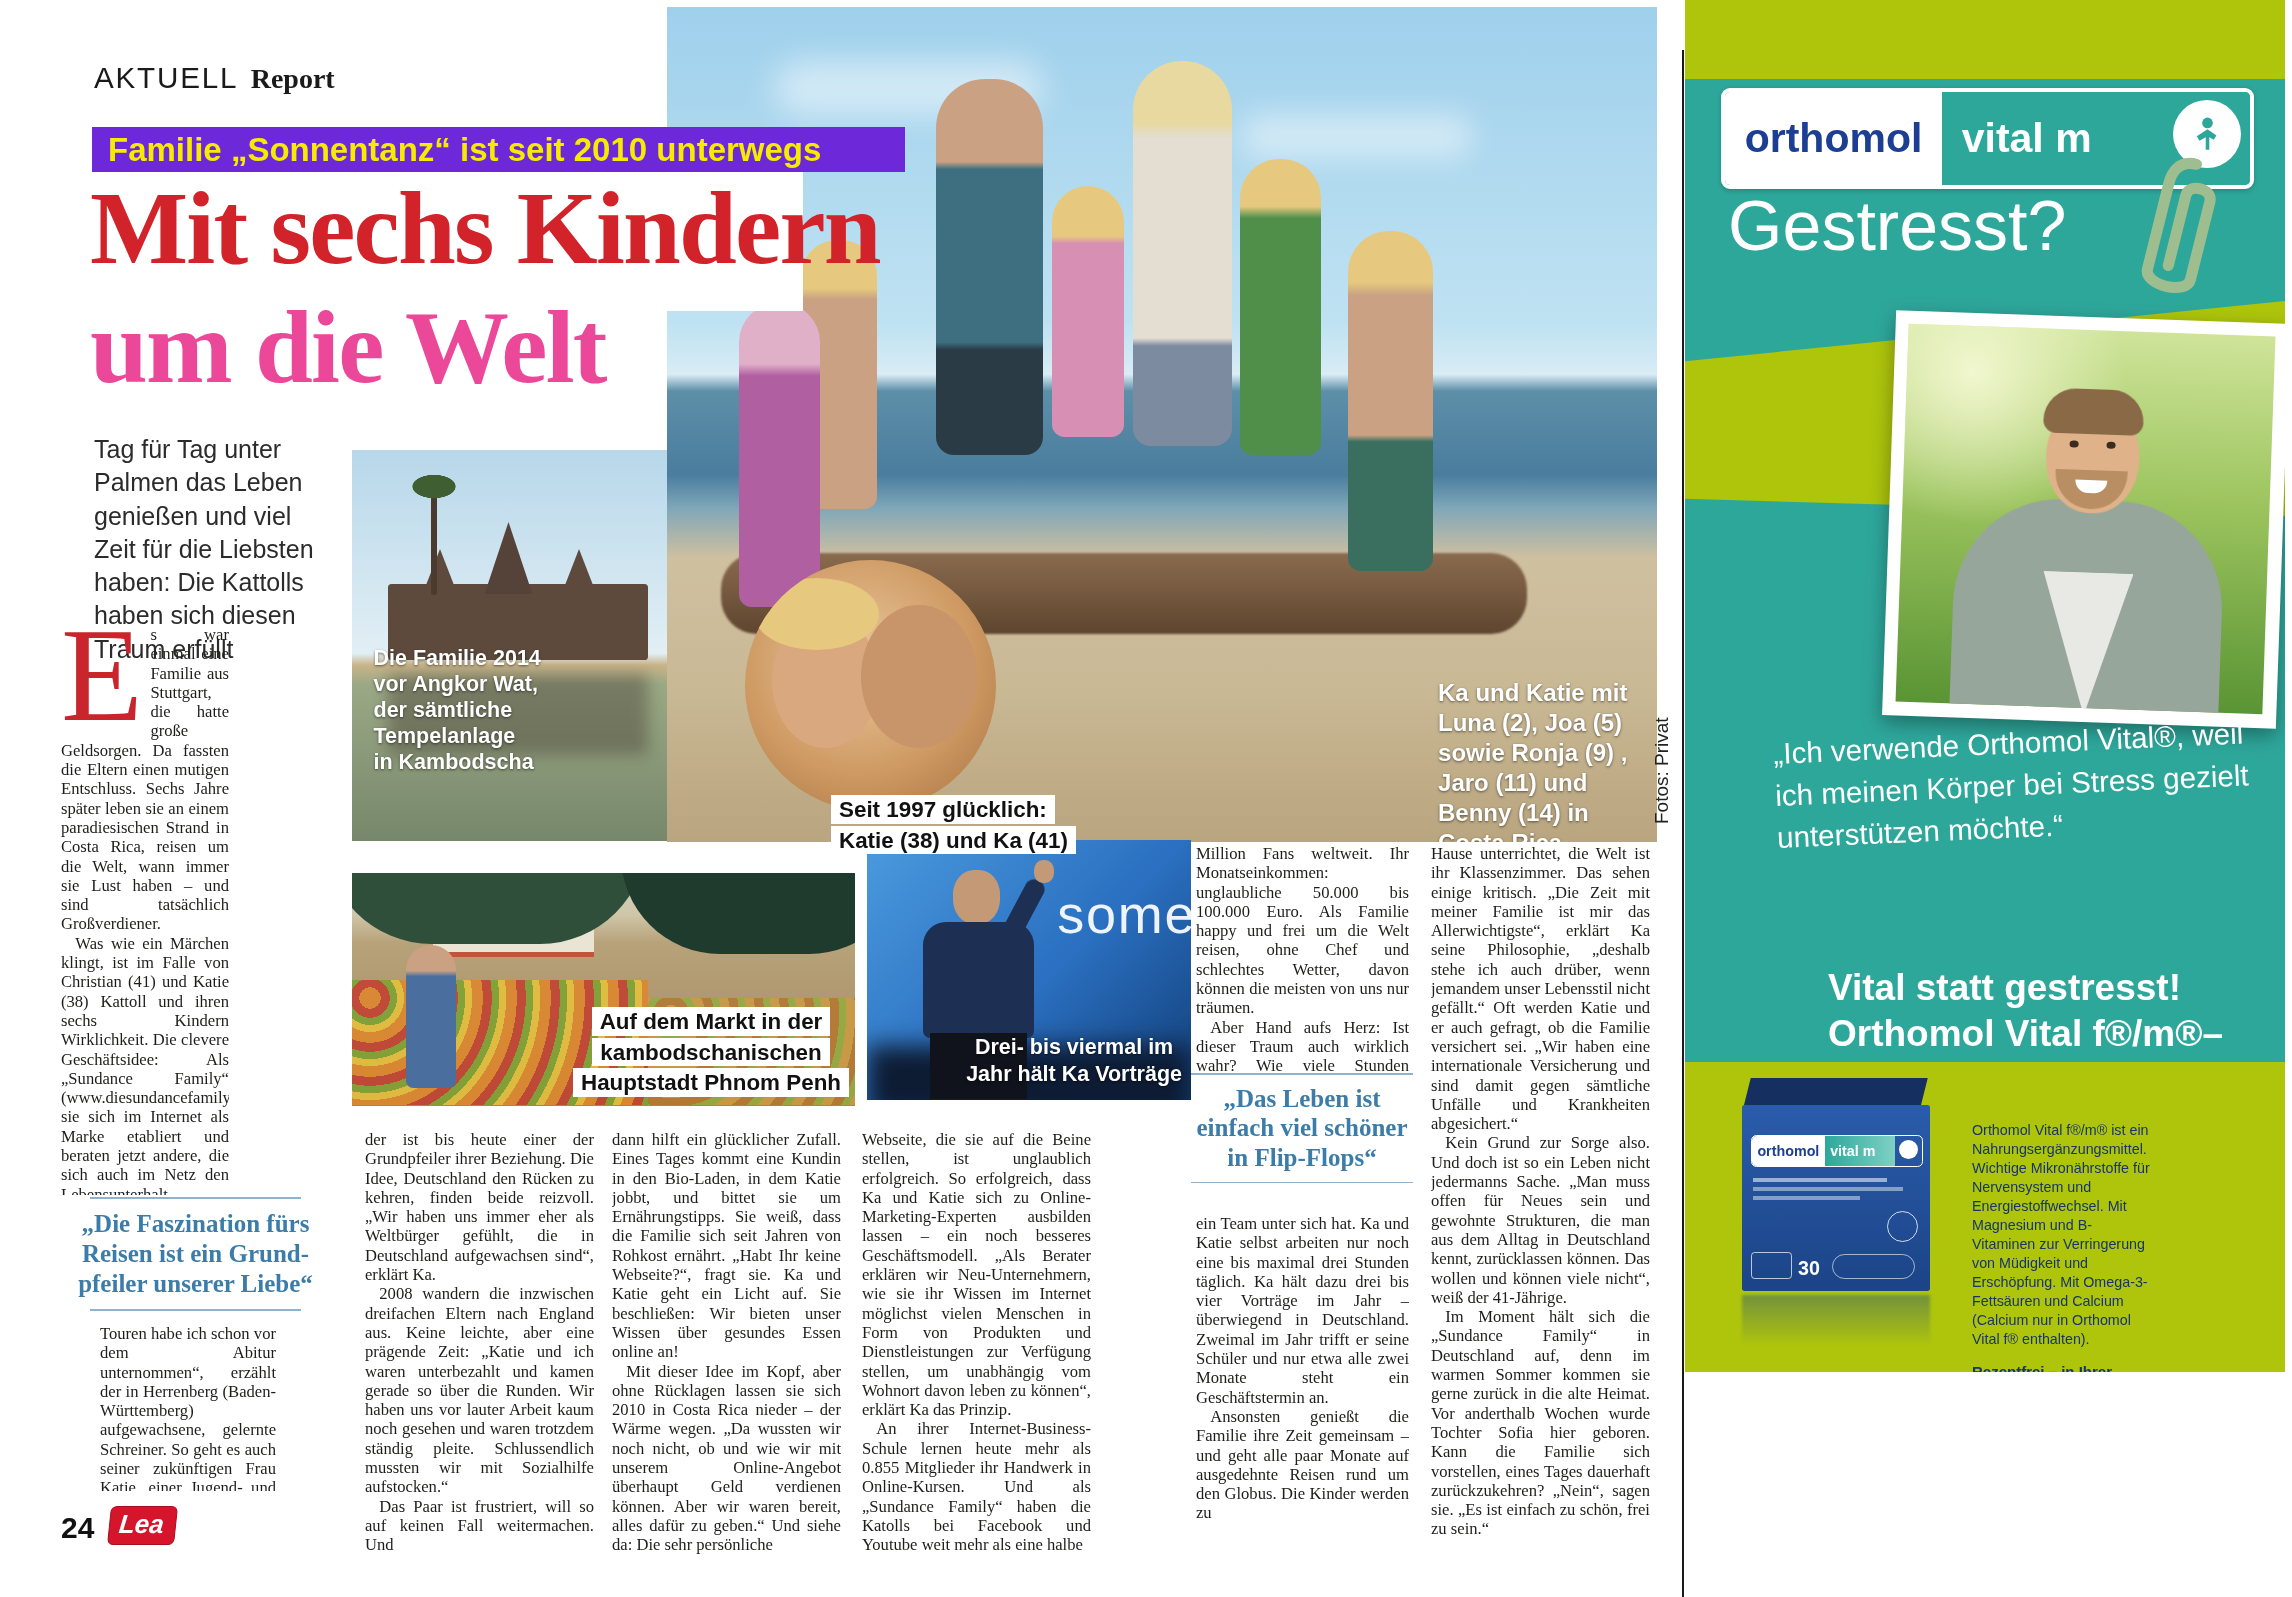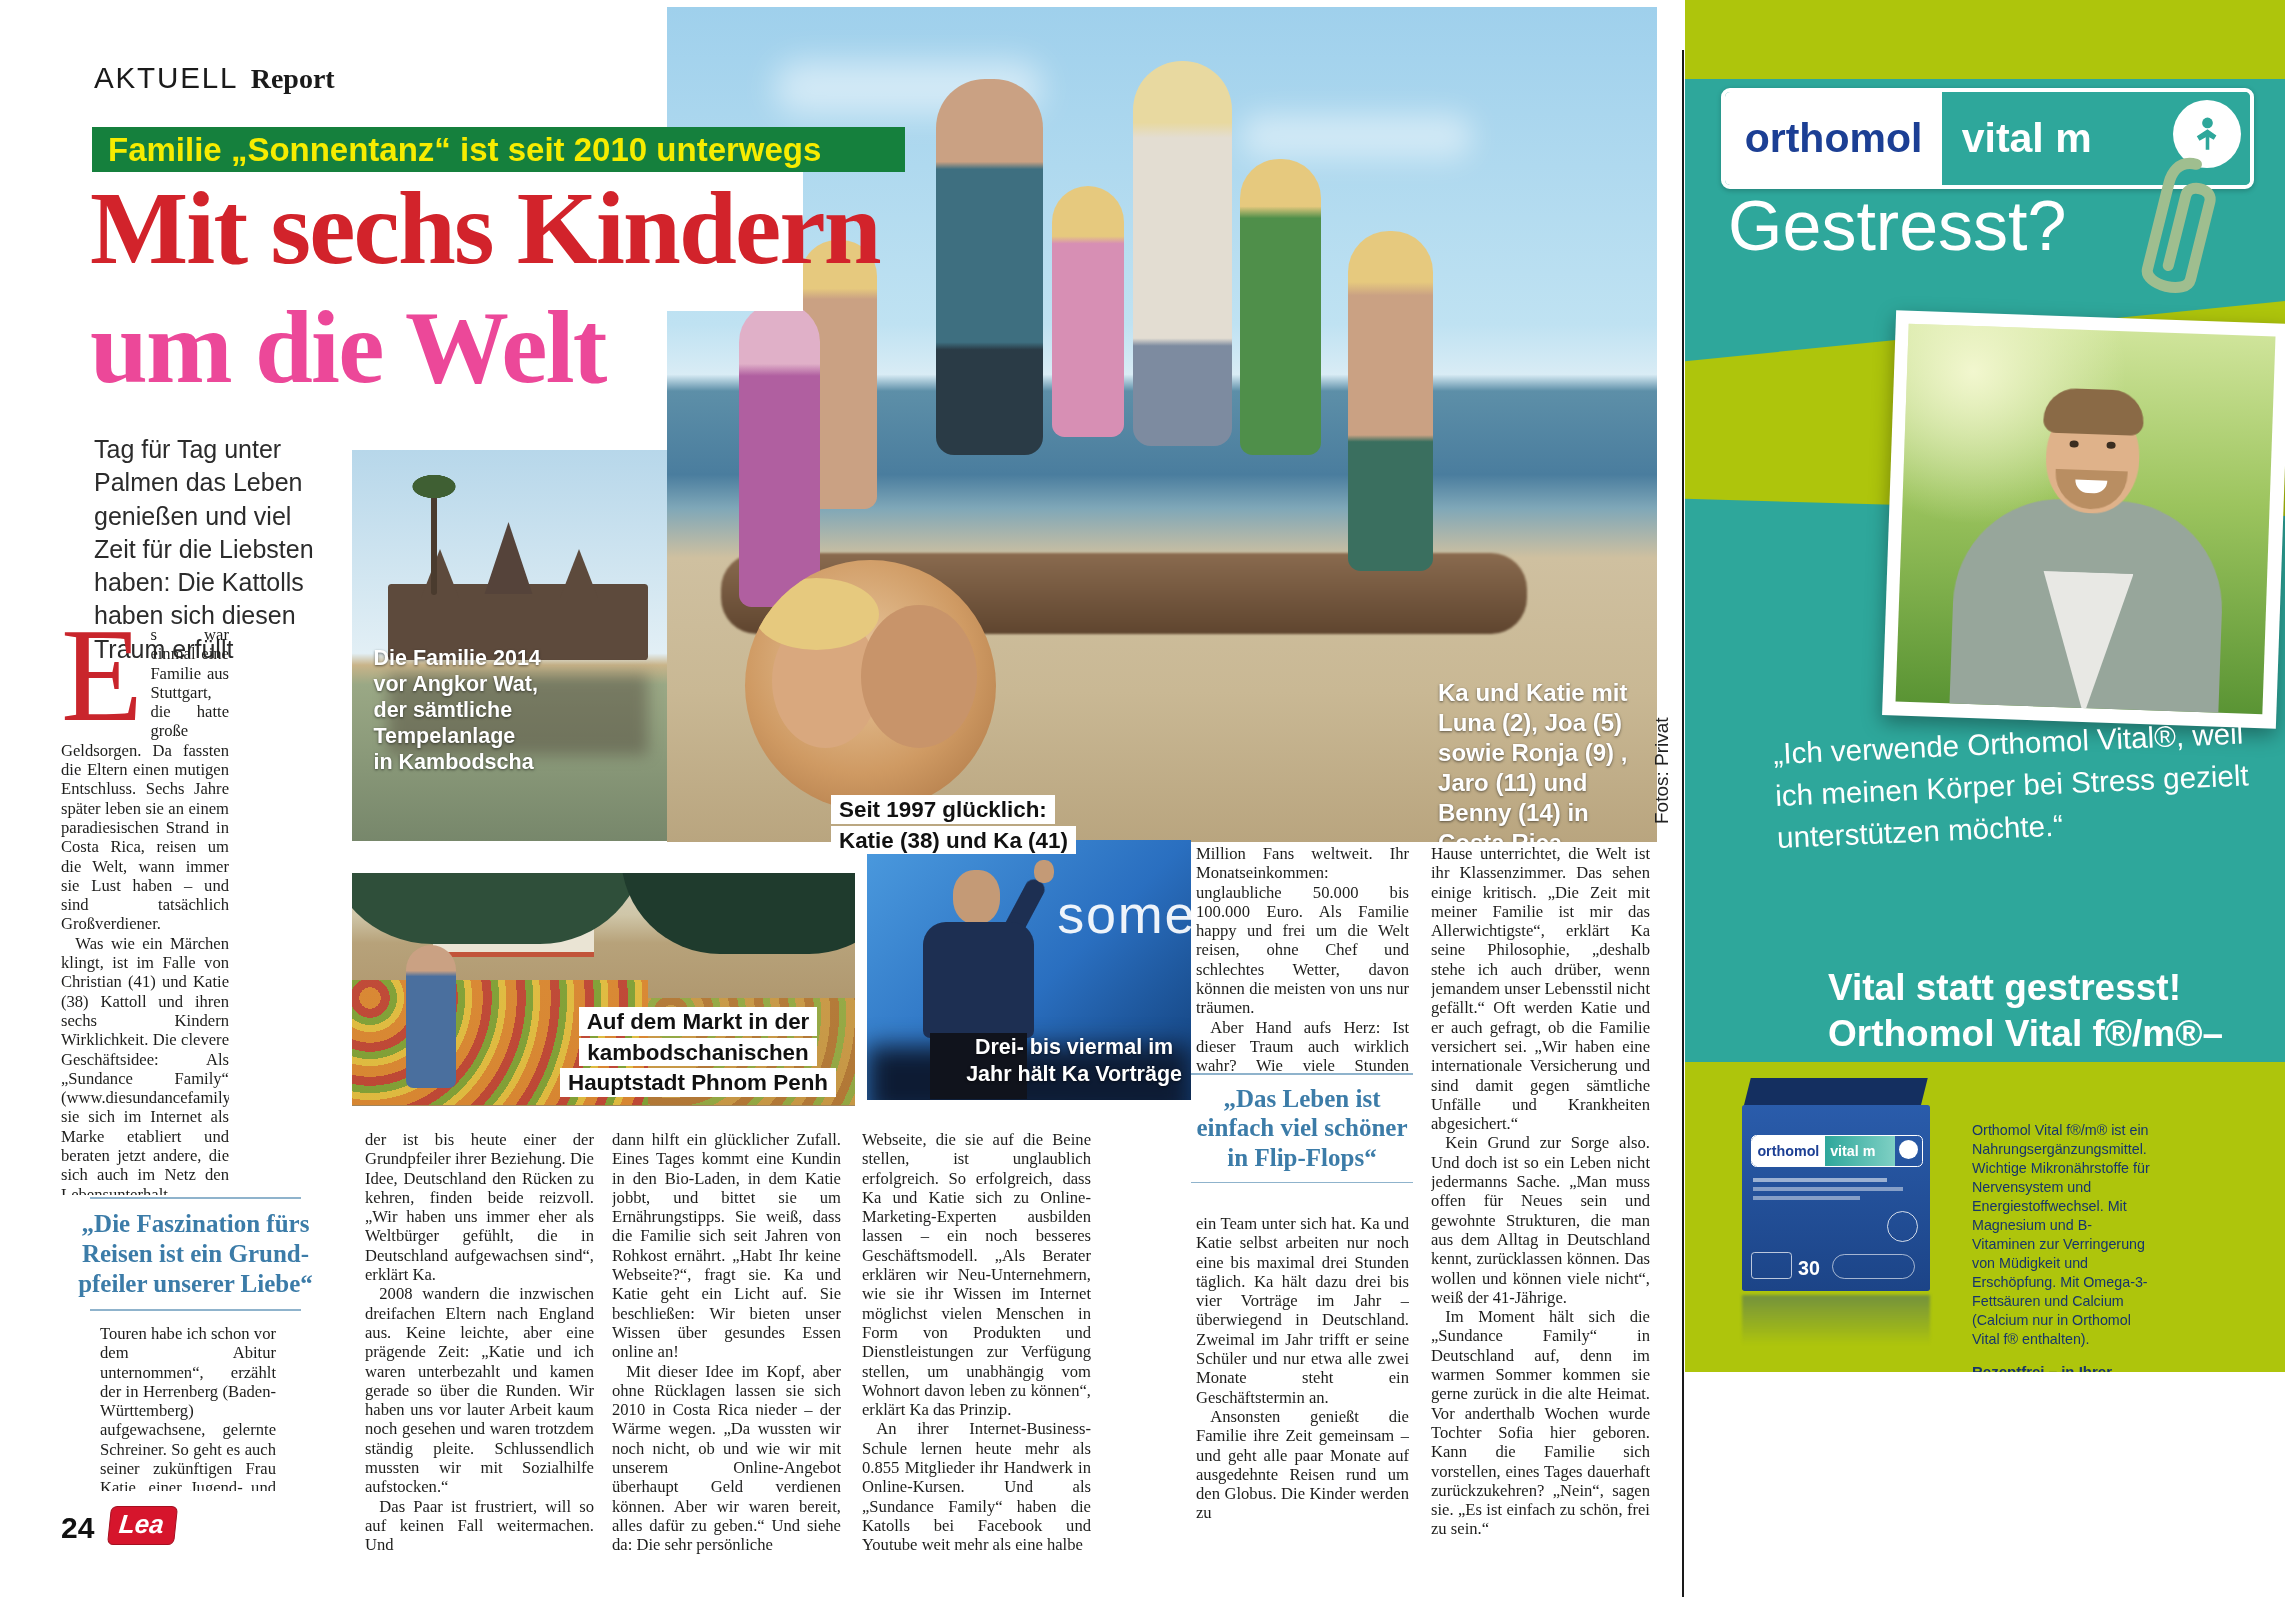--- a/index.html
+++ b/index.html
@@ -2,21 +2,21 @@
 <html lang="de" style="font-size:14.3px"><head>
 <meta charset="utf-8">
 <style>
   html,body{margin:0;padding:0;background:#888;}
   #page{position:relative;width:2293px;height:1598px;background:#fff;overflow:hidden;
         font-family:"Liberation Sans",sans-serif;}
   .abs{position:absolute;}
   
   .kicker{font-family:"Liberation Sans",sans-serif;font-size:29.6px;color:#1a1a1a;letter-spacing:1.8px;font-weight:400;}
   .kicker .rep{font-family:"Liberation Serif",serif;font-size:28px;letter-spacing:0;margin-left:12.5px;font-weight:700;}
-  .bluebar{background:#15803d;height:45px;line-height:45px;padding-left:16px;
+  .bluebar{background:#6d28d9;height:45px;line-height:45px;padding-left:16px;
            font-weight:700;font-size:33px;color:#F7EC00;z-index:9;}
   .hl{font-family:"Liberation Serif",serif;font-weight:700;font-size:104px;line-height:1.0;z-index:9;letter-spacing:-1.8px;}
   .standfirst{font-size:25px;line-height:1.33;color:#2b2b2b;}
   .body-text{font-family:"Liberation Serif",serif;font-size:16.6px;line-height:19.3px;
              text-align:justify;color:#1d1d1b;hyphens:auto;-webkit-hyphens:auto;overflow:hidden;}
   .body-text p{margin:0;}
   .body-text p.ind{text-indent:14.3px;}
   .dropcap{float:left;font-family:"Liberation Serif",serif;font-weight:400;color:#C9252C;
            font-size:134px;line-height:95px;height:95px;width:84px;margin:2.7px 5.4px 0 0;}
   .pullquote{text-align:center;z-index:4;}
@@ -120,21 +120,21 @@
   </div>
 
   <div class="abs photo" style="left:352px;top:873px;width:503px;height:233px;
               background:linear-gradient(#d8d3c4 0%,#cfc6a8 18%,#b7a27a 30%,#a3865c 100%);">
     <div class="abs" style="left:81px;top:7.2px;width:161px;height:72px;background:#eae4d4;border-bottom:5.4px solid #c2543a;"></div>
     <div class="abs" style="left:-27px;top:-36px;width:322px;height:107px;background:#2f4f3a;border-radius:0 0 161px 161px;"></div>
     <div class="abs" style="left:269px;top:-18px;width:287px;height:99px;background:#1f3b2d;border-radius:0 0 143px 143px;"></div>
     <div class="abs" style="left:0;top:107px;width:296px;height:125px;background:repeating-radial-gradient(circle at 18px 18px,#e0862a 0 10.7px,#c23d2e 10.7px 19.7px,#7ba32f 19.7px 27px,#e8c23a 27px 34px);opacity:.85;"></div>
     <div class="abs" style="left:296px;top:125px;width:208px;height:107px;background:repeating-radial-gradient(circle at 23px 16px,#cf9b3f 0 9px,#b5742c 9px 18px,#8fae3c 18px 25px);opacity:.8;"></div>
     <div class="abs figure" style="left:54px;top:72px;width:50px;height:143px;background:linear-gradient(#caa183 18%,#4a6f9e 22%,#4a6f9e 100%);border-radius:25px 25px 7.2px 7.2px;"></div>
-    <div class="abs strip-cap" style="right:19px;bottom:5.4px;text-align:center;">
+    <div class="abs strip-cap" style="right:6px;bottom:5.4px;text-align:center;">
       <div><span>Auf dem Markt in der</span></div>
       <div><span>kambodschanischen</span></div>
       <div><span>Hauptstadt Phnom Penh</span></div>
     </div>
   </div>
 
   <div class="abs" style="left:745px;top:560px;width:251px;height:251px;border-radius:50%;z-index:6;overflow:hidden;
               background:radial-gradient(circle at 45% 40%,#e9c9a0 0%,#cf9a63 55%,#a56f3f 100%);">
     <div class="abs figure" style="left:27px;top:54px;width:107px;height:134px;background:#d9a87e;border-radius:50%;"></div>
     <div class="abs figure" style="left:116px;top:45px;width:116px;height:143px;background:#c8946a;border-radius:50%;"></div>

